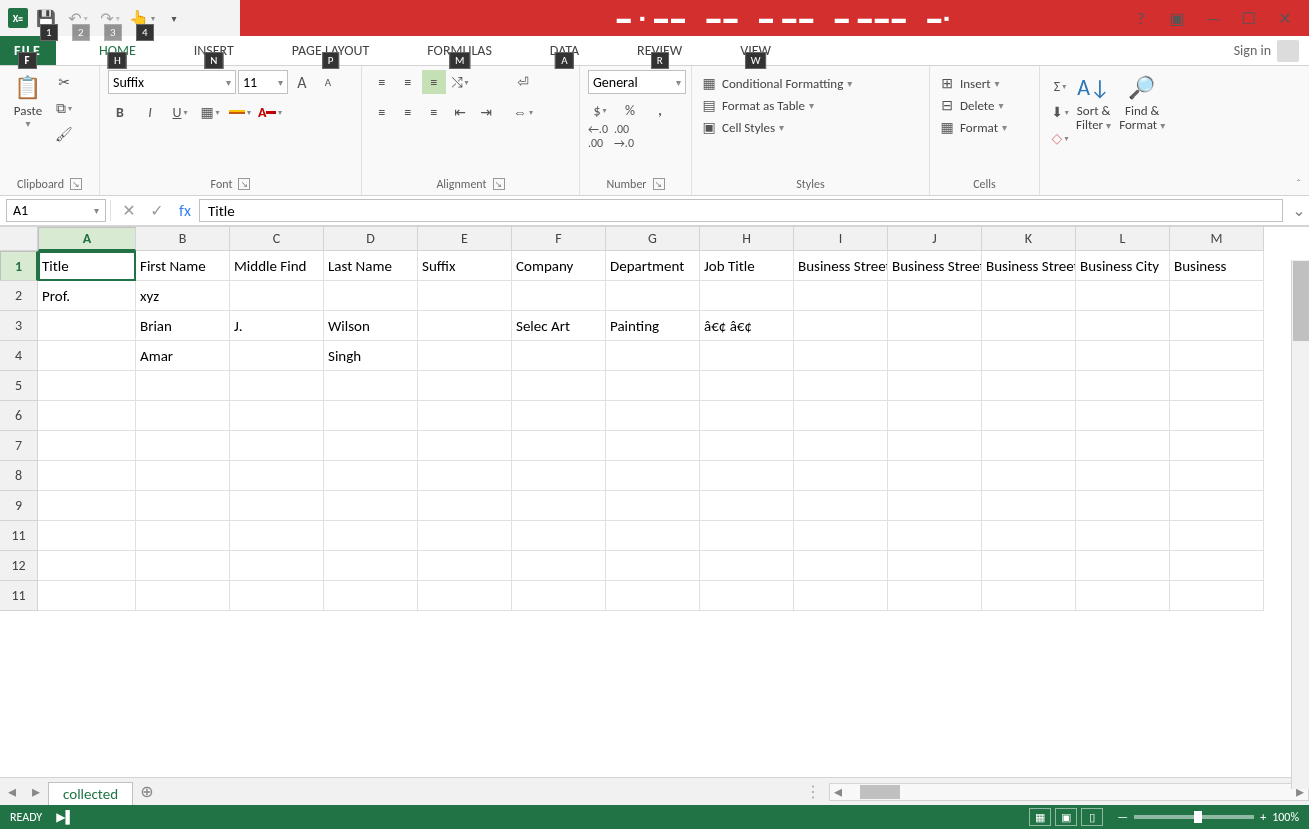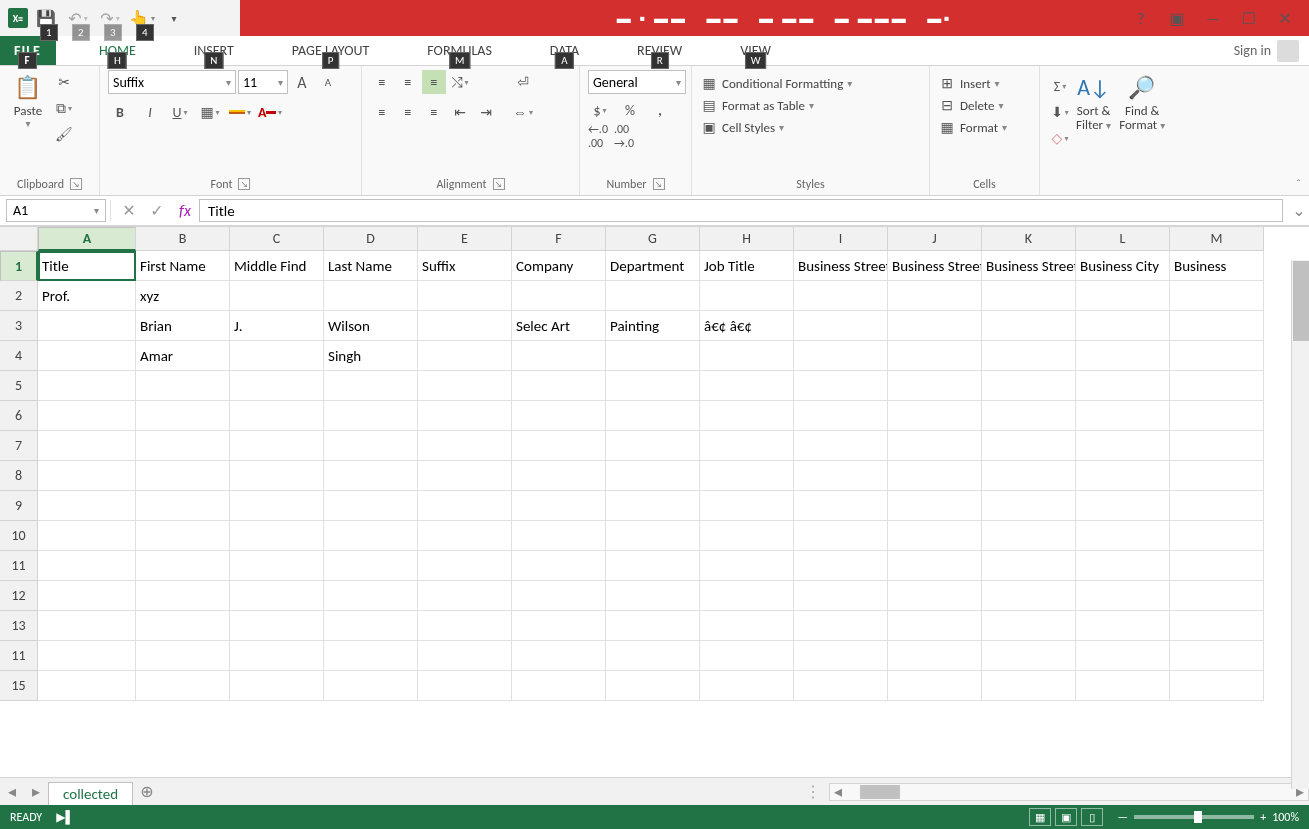--- a/index.html
+++ b/index.html
@@ -336,21 +336,21 @@
 </div>
 
 <div class="formula-bar">
   <div class="namebox">
       <span>A1</span>
       <span class="caret-sm">▾</span>
     </div>
   <div class="fb-divider"></div>
   <div class="fb-btn">✕</div>
   <div class="fb-btn">✓</div>
-  <div class="fb-btn" style="font-style:italic;color:#a21caf">fx</div>
+  <div class="fb-btn" style="color:#3b82f6">fx</div>
   <div class="fb-input">
       <span>Title</span>
     </div>
   <div class="fb-btn" style="width:20px;color:#888">⌄</div>
 </div>
 
 <div class="sheet">
   <div id="grid-host">
       <div class="sheet-row">
         <div class="corner"></div>
@@ -506,36 +506,20 @@
         <div class="cell " style="width:94px"></div>
         <div class="cell " style="width:94px"></div>
         <div class="cell " style="width:94px"></div>
         <div class="cell " style="width:94px"></div>
         <div class="cell " style="width:94px"></div>
         <div class="cell " style="width:94px"></div>
         <div class="cell " style="width:94px"></div>
         <div class="cell " style="width:94px"></div>
       </div>
       <div class="sheet-row">
-        <div class="rowh " style="height:30px">10</div>
-        <div class="cell " style="width:98px"></div>
-        <div class="cell " style="width:94px"></div>
-        <div class="cell " style="width:94px"></div>
-        <div class="cell " style="width:94px"></div>
-        <div class="cell " style="width:94px"></div>
-        <div class="cell " style="width:94px"></div>
-        <div class="cell " style="width:94px"></div>
-        <div class="cell " style="width:94px"></div>
-        <div class="cell " style="width:94px"></div>
-        <div class="cell " style="width:94px"></div>
-        <div class="cell " style="width:94px"></div>
-        <div class="cell " style="width:94px"></div>
-        <div class="cell " style="width:94px"></div>
-      </div>
-      <div class="sheet-row">
         <div class="rowh " style="height:30px">11</div>
         <div class="cell " style="width:98px"></div>
         <div class="cell " style="width:94px"></div>
         <div class="cell " style="width:94px"></div>
         <div class="cell " style="width:94px"></div>
         <div class="cell " style="width:94px"></div>
         <div class="cell " style="width:94px"></div>
         <div class="cell " style="width:94px"></div>
         <div class="cell " style="width:94px"></div>
         <div class="cell " style="width:94px"></div>
@@ -554,53 +538,21 @@
         <div class="cell " style="width:94px"></div>
         <div class="cell " style="width:94px"></div>
         <div class="cell " style="width:94px"></div>
         <div class="cell " style="width:94px"></div>
         <div class="cell " style="width:94px"></div>
         <div class="cell " style="width:94px"></div>
         <div class="cell " style="width:94px"></div>
         <div class="cell " style="width:94px"></div>
       </div>
       <div class="sheet-row">
-        <div class="rowh " style="height:30px">13</div>
-        <div class="cell " style="width:98px"></div>
-        <div class="cell " style="width:94px"></div>
-        <div class="cell " style="width:94px"></div>
-        <div class="cell " style="width:94px"></div>
-        <div class="cell " style="width:94px"></div>
-        <div class="cell " style="width:94px"></div>
-        <div class="cell " style="width:94px"></div>
-        <div class="cell " style="width:94px"></div>
-        <div class="cell " style="width:94px"></div>
-        <div class="cell " style="width:94px"></div>
-        <div class="cell " style="width:94px"></div>
-        <div class="cell " style="width:94px"></div>
-        <div class="cell " style="width:94px"></div>
-      </div>
-      <div class="sheet-row">
         <div class="rowh " style="height:30px">11</div>
-        <div class="cell " style="width:98px"></div>
-        <div class="cell " style="width:94px"></div>
-        <div class="cell " style="width:94px"></div>
-        <div class="cell " style="width:94px"></div>
-        <div class="cell " style="width:94px"></div>
-        <div class="cell " style="width:94px"></div>
-        <div class="cell " style="width:94px"></div>
-        <div class="cell " style="width:94px"></div>
-        <div class="cell " style="width:94px"></div>
-        <div class="cell " style="width:94px"></div>
-        <div class="cell " style="width:94px"></div>
-        <div class="cell " style="width:94px"></div>
-        <div class="cell " style="width:94px"></div>
-      </div>
-      <div class="sheet-row">
-        <div class="rowh " style="height:30px">15</div>
         <div class="cell " style="width:98px"></div>
         <div class="cell " style="width:94px"></div>
         <div class="cell " style="width:94px"></div>
         <div class="cell " style="width:94px"></div>
         <div class="cell " style="width:94px"></div>
         <div class="cell " style="width:94px"></div>
         <div class="cell " style="width:94px"></div>
         <div class="cell " style="width:94px"></div>
         <div class="cell " style="width:94px"></div>
         <div class="cell " style="width:94px"></div>

